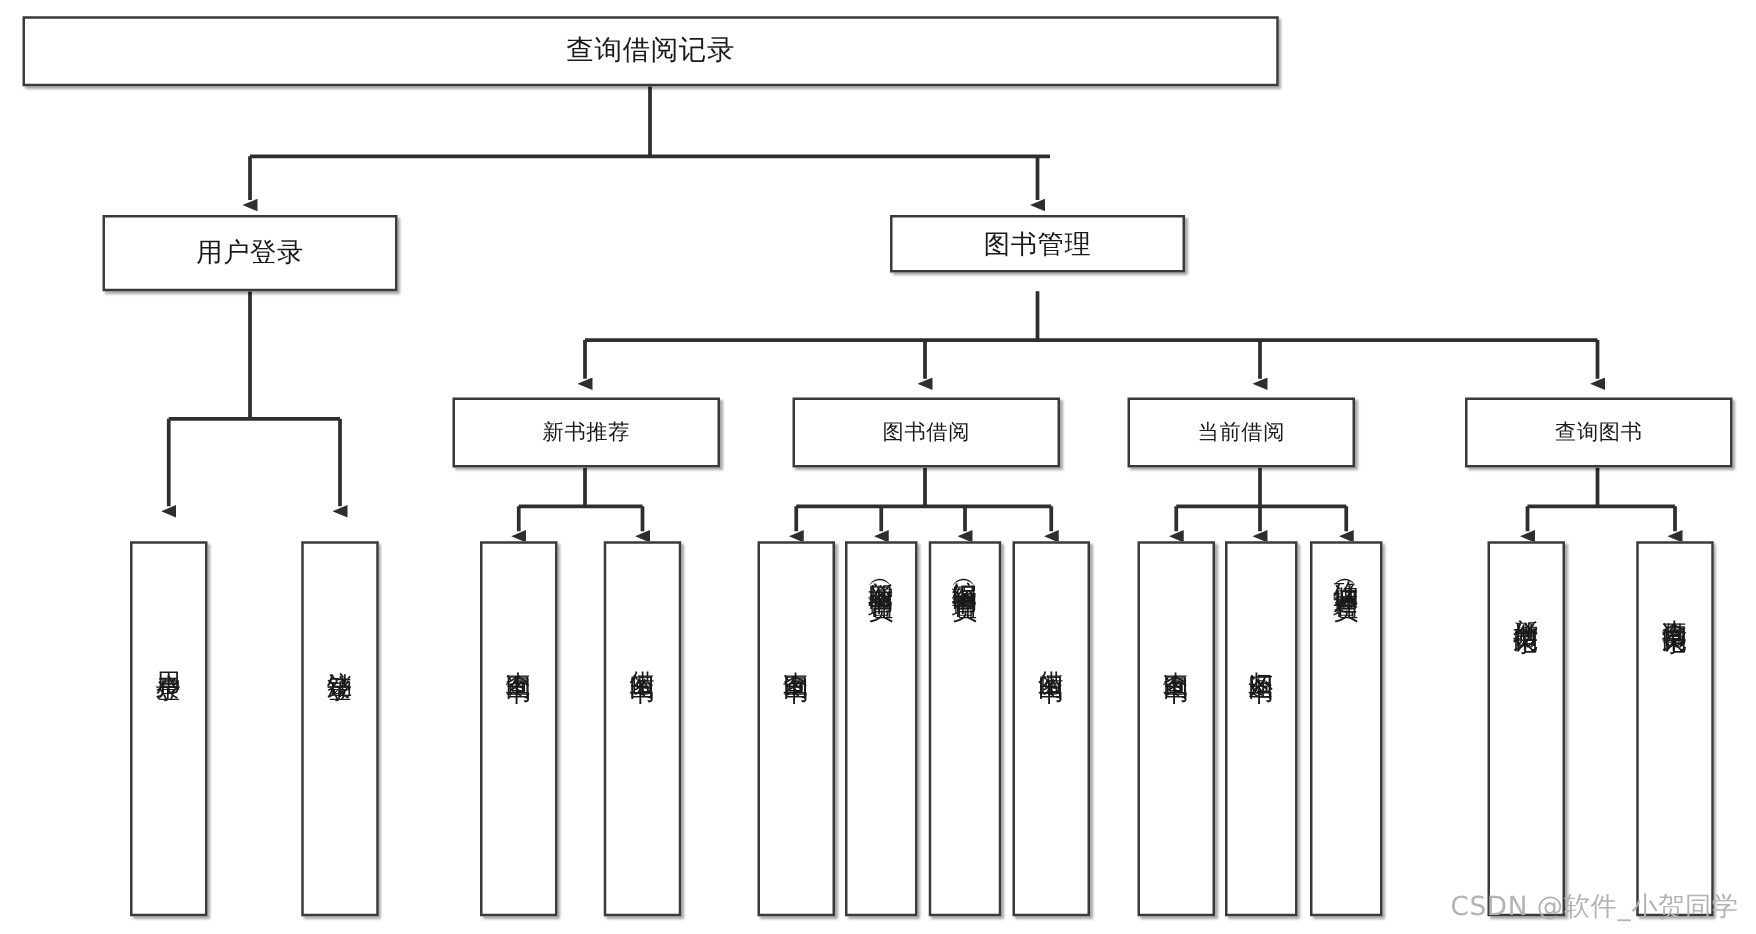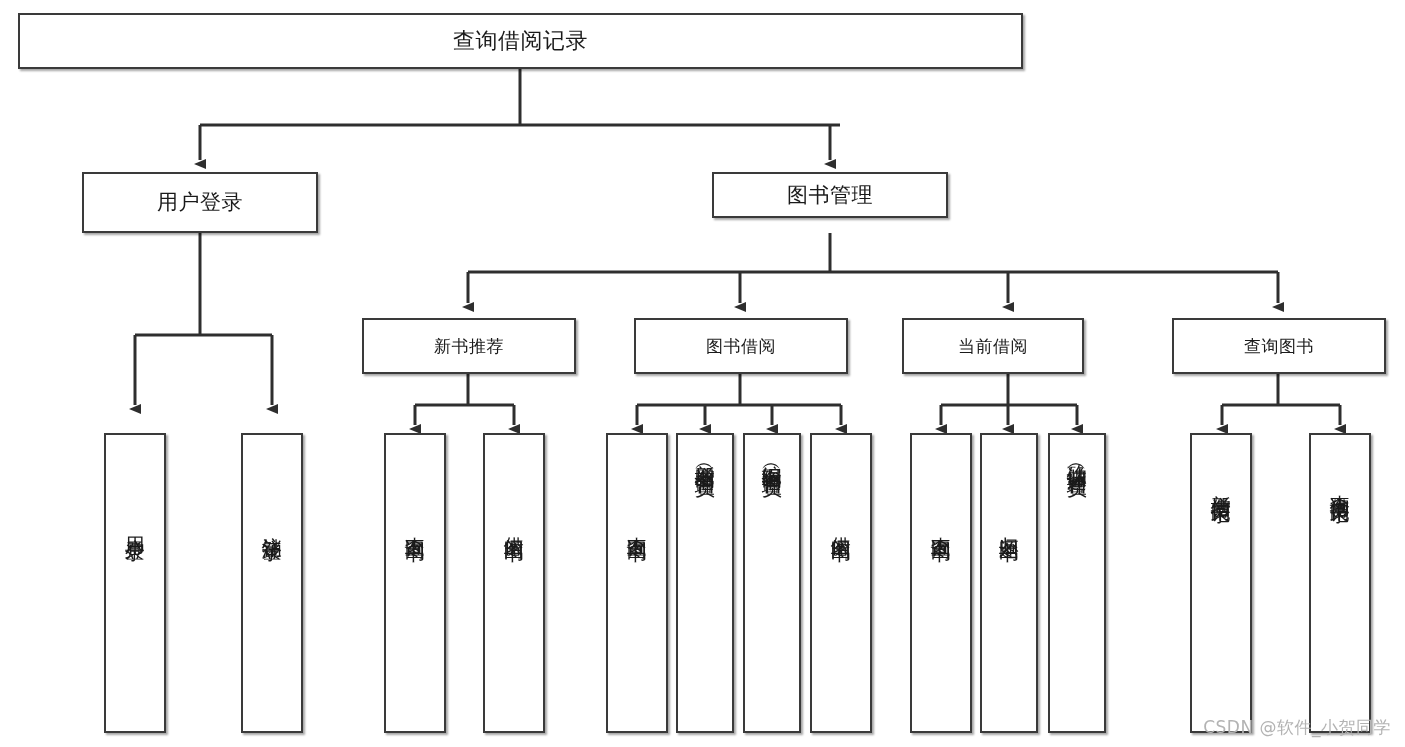--- a/index.html
+++ b/index.html
@@ -62,21 +62,21 @@
     white-space: nowrap;
     display: block;
   }
   .node.leaf.tallish .label { padding-top: 30px; }
   .node.leaf.short .label { padding-top: 72px; }
 
   #watermark {
     position: absolute;
     right: 14px;
     bottom: 8px;
-    font-size: 17px;
+    font-size: 21px;
     color: #b3b3b3;
     letter-spacing: 0.5px;
     z-index: 5;
     white-space: nowrap;
   }
 </style>
 </head>
 <body>
 
 <div id="canvas">

